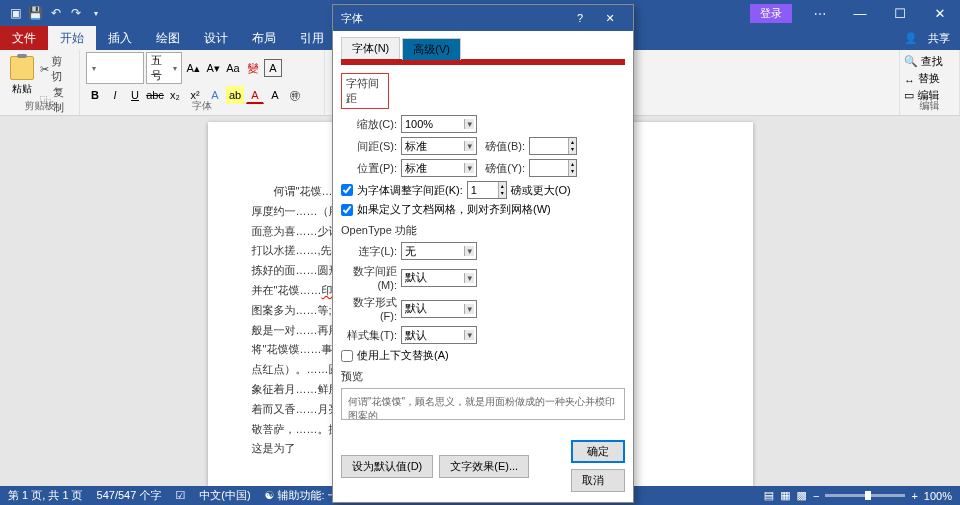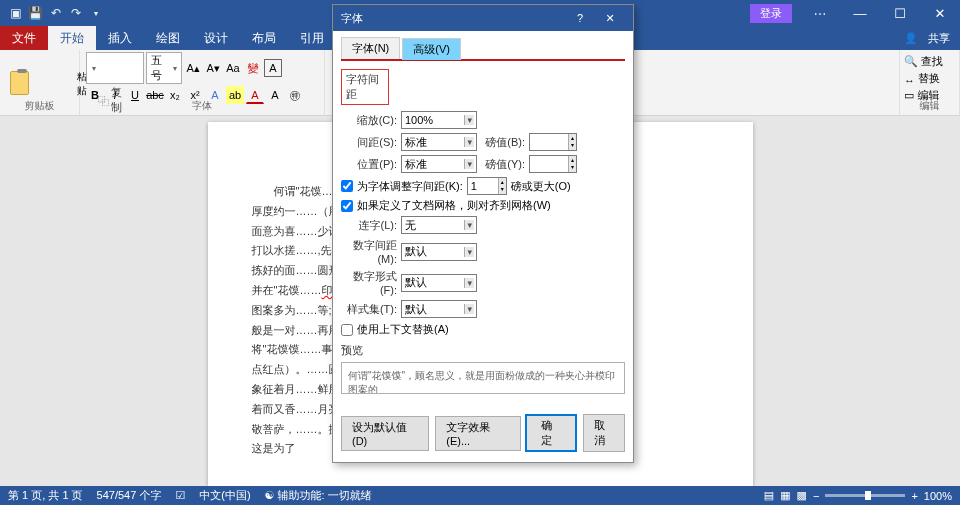--- a/index.html
+++ b/index.html
@@ -19,21 +19,21 @@
 .menutab { padding: 4px 12px; font-size: 12px; cursor: pointer; }
 .menutab.file { background: #b91c1c; }
 .menutab.active { background: #f3f3f3; color: #2b579a; }
 .menubar-right { margin-left: auto; display: flex; align-items: center; padding-right: 10px; gap: 10px; }
 
 
 .ribbon { background: #f3f3f3; height: 66px; border-bottom: 1px solid #d4d4d4; display: flex; }
 .ribbon-group { border-right: 1px solid #e0e0e0; padding: 2px 6px; display: flex; flex-direction: column; position: relative; }
 .ribbon-group-label { position: absolute; bottom: 2px; left: 0; right: 0; text-align: center; font-size: 10px; color: #666; }
 .clipboard-group { width: 80px; display: flex; flex-direction: row; }
-.paste-btn { display: flex; flex-direction: row; align-items: center; padding: 4px; gap: 48px; }
+.paste-btn { display: flex; flex-direction: column; align-items: center; padding: 4px; }
 .paste-icon { width: 24px; height: 24px; background: #f9d671; border: 1px solid #c9a23d; border-radius: 2px; position: relative; }
 .paste-icon::before { content: ""; position: absolute; top: -3px; left: 6px; width: 10px; height: 4px; background: #888; border-radius: 2px; }
 .clip-side { display: flex; flex-direction: column; gap: 1px; padding: 2px 0 0 2px; font-size: 10px; color: #444; }
 .clip-side-item { display: flex; align-items: center; gap: 2px; }
 
 .font-group { width: 245px; }
 .font-row { display: flex; gap: 2px; align-items: center; margin-bottom: 2px; flex-wrap: wrap; }
 .font-combo { border: 1px solid #ababab; background: #fff; height: 32px; padding: 0 4px; display: flex; align-items: center; }
 .font-name { width: 58px; }
 .font-size { width: 36px; }
@@ -59,39 +59,39 @@
 .status-right { margin-left: auto; display: flex; align-items: center; gap: 6px; }
 .zoom-slider { width: 80px; height: 3px; background: rgba(255,255,255,0.5); position: relative; }
 .zoom-thumb { position: absolute; left: 50%; top: -3px; width: 6px; height: 9px; background: #fff; }
 
 
 .dialog { position: absolute; left: 332px; top: 4px; width: 302px; background: #fff; border: 1px solid #8a8a8a; box-shadow: 3px 3px 8px rgba(0,0,0,0.3); z-index: 100; }
 .dlg-title { background: #2b579a; color: #fff; height: 26px; display: flex; align-items: center; padding: 0 8px; }
 .dlg-title-right { margin-left: auto; display: flex; }
 .dlg-winbtn { width: 30px; height: 26px; display: flex; align-items: center; justify-content: center; cursor: pointer; }
 .dlg-body { padding: 6px 8px; }
-.dlg-tabs { display: flex; border-bottom: 2px solid #b91c1c; margin-bottom: 4px; }
+.dlg-tabs { display: flex; border-bottom: 6px solid #b91c1c; margin-bottom: 4px; }
 .dlg-tab { padding: 3px 10px; border: 1px solid #ccc; border-bottom: none; background: #f0f0f0; margin-right: 2px; cursor: pointer; font-size: 11px; }
-.dlg-tab.active { background: #7dd3fc; position: relative; top: 1px; }
+.dlg-tab.active { background: #0369a1; position: relative; top: 1px; }
 .section-label { border: 1px solid #d33; color: #333; padding: 2px 4px; margin: 4px 0 6px; display: inline-block; font-size: 11px; width: 48px; }
 .section-label2 { color: #333; margin: 6px 0 4px; font-size: 11px; }
 .frow { display: flex; align-items: center; margin-bottom: 4px; gap: 4px; }
 .flabel { width: 56px; font-size: 11px; color: #333; text-align: right; }
 .fcombo { border: 1px solid #7a7a7a; height: 18px; background: #fff; display: flex; align-items: center; padding: 0 3px; font-size: 11px; position: relative; }
 .fcombo::after { content: "▾"; position: absolute; right: 2px; font-size: 9px; color: #555; background: #e8e8e8; padding: 0 2px; border-left: 1px solid #aaa; }
 .fspinner { border: 1px solid #7a7a7a; height: 18px; width: 48px; background: #fff; display: flex; align-items: center; padding: 0 3px; position: relative; }
 .fspinner::after { content: "▴\A▾"; white-space: pre; position: absolute; right: 0; font-size: 6px; line-height: 7px; background: #e8e8e8; border-left: 1px solid #aaa; padding: 1px 2px; }
 .fcheck { display: flex; align-items: center; gap: 4px; font-size: 11px; margin-bottom: 3px; }
 .fcheck input { width: 12px; height: 12px; }
 .preview-box { border: 1px solid #b0b0b0; height: 32px; margin: 4px 0 8px; padding: 6px; font-size: 10px; color: #666; overflow: hidden; }
 .dlg-footer { display: flex; gap: 4px; padding: 6px 8px 10px; align-items: center; }
 .dlg-btn { border: 1px solid #adadad; background: #e1e1e1; padding: 3px 10px; font-size: 11px; cursor: pointer; }
 .dlg-btn.primary { border: 2px solid #0078d7; padding: 2px 14px; }
 .dlg-footer-left { display: flex; gap: 6px; }
-.dlg-footer-right { margin-left: auto; display: flex; gap: 6px; }
+.dlg-footer-right { margin-left: auto; display: flex; gap: 6px; flex-direction: column; }
 </style>
 </head>
 <body>
 
 <div class="titlebar">
   <div class="qat">
     <span class="qat-icon" style="color:#fff;">▣</span>
     <span class="qat-icon">💾</span>
     <span class="qat-icon">↶</span>
     <span class="qat-icon">↷</span>
@@ -297,20 +297,21 @@
       <input type="checkbox" checked="" style="">
       <span>为字体调整字间距(K):</span>
       <div class="fspinner" style="width:40px;">1</div>
       <span>磅或更大(O)</span>
     </div>
     <div class="fcheck">
       <input type="checkbox" checked="" style="">
       <span>如果定义了文档网格，则对齐到网格(W)</span>
     </div>
 
+    <div class="section-label2">OpenType 功能</div>
     <div class="frow">
       <span class="flabel">连字(L):</span>
       <div class="fcombo" style="width:76px;">无</div>
     </div>
     <div class="frow">
       <span class="flabel">数字间距(M):</span>
       <div class="fcombo" style="width:76px;">默认</div>
     </div>
     <div class="frow">
       <span class="flabel">数字形式(F):</span>

